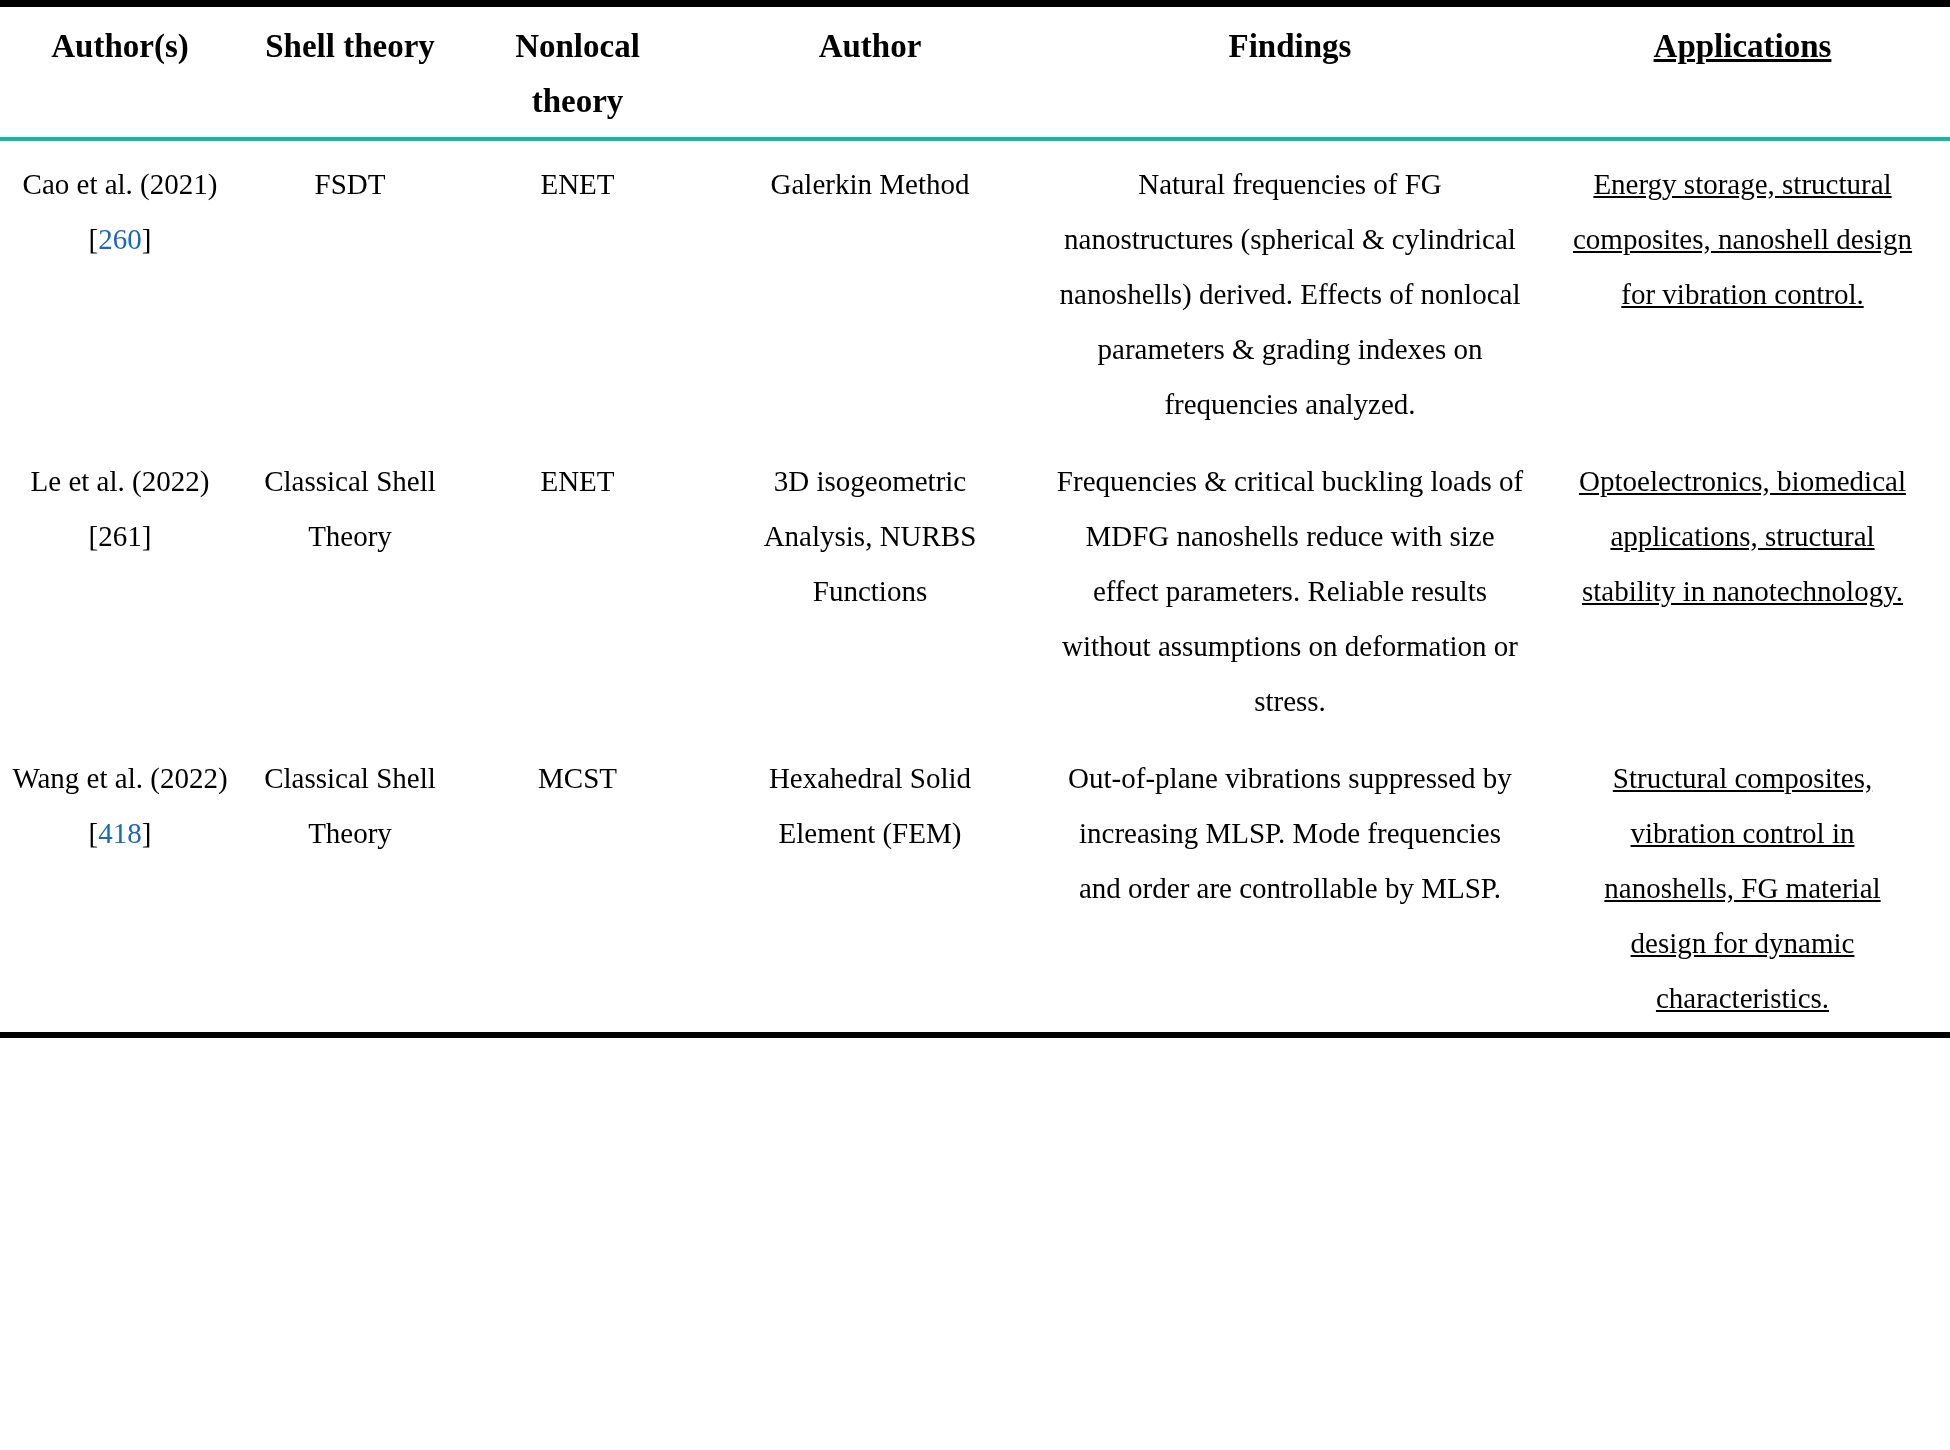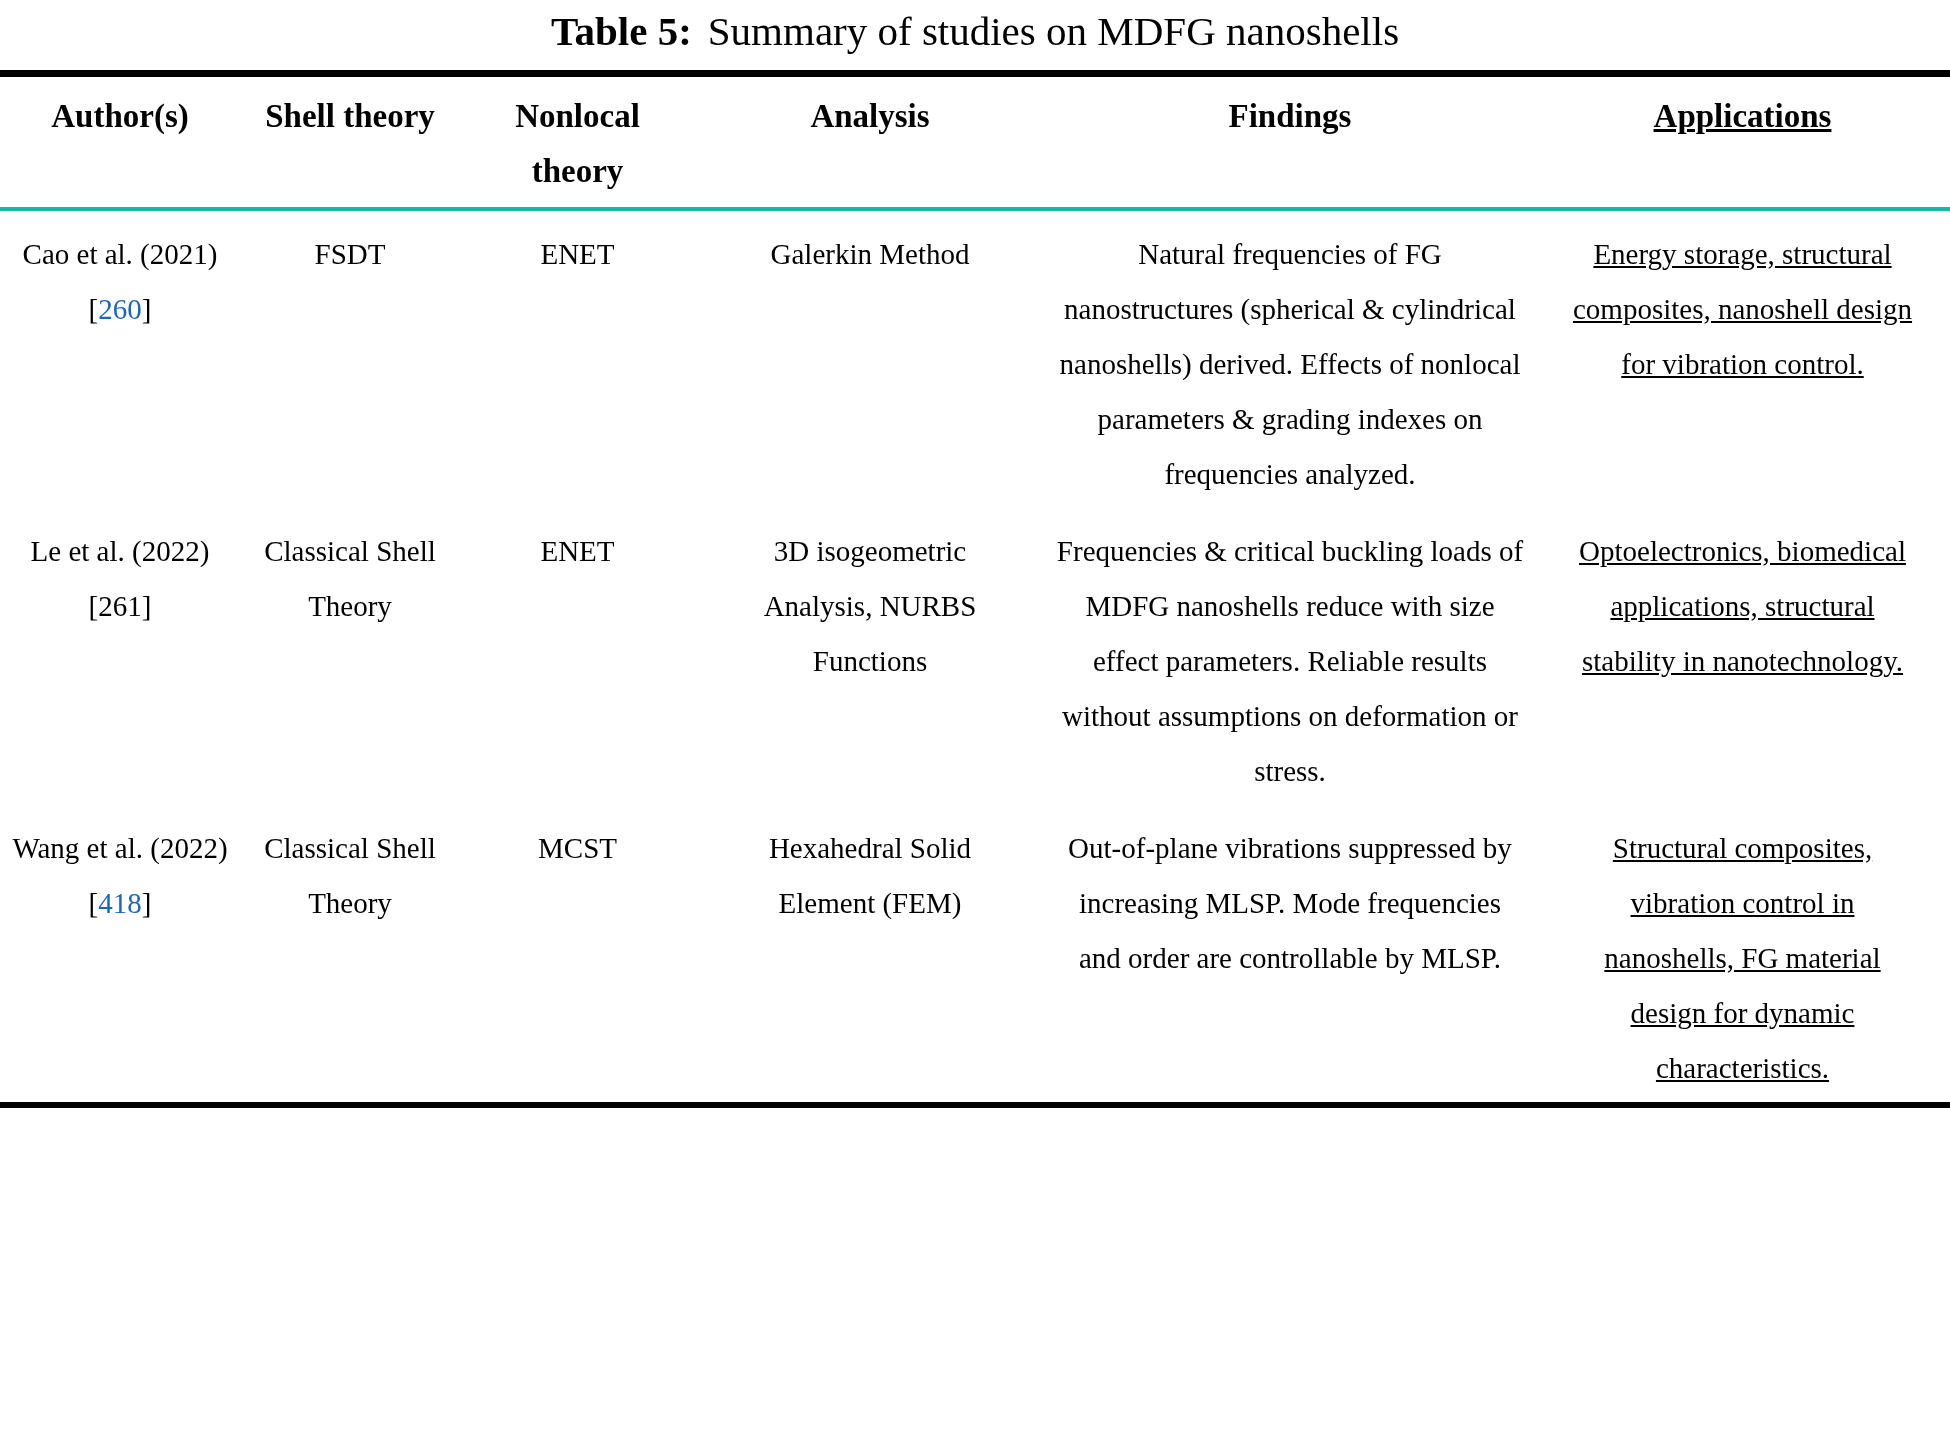--- a/index.html
+++ b/index.html
@@ -59,39 +59,36 @@
   .c3 { padding-left: 35px; padding-right: 35px; }
   .c4 { padding-left: 10px; padding-right: 10px; }
   .c5 { padding-left: 30px; padding-right: 30px; text-decoration: underline; }
   thead th.c0 { padding-left: 4px;  padding-right: 4px;  }
   .cite { color: #1a67c0; }
 </style>
 </head>
 <body>
 
 <div class="page">
-  <div class="caption">
-    <span class="cap-label">Table 5:</span><span>Summary of studies on MDFG nanoshells</span>
-  </div>
 
   <table class="summary">
     <colgroup>
       <col style="width:240px">
       <col style="width:220px">
       <col style="width:235px">
       <col style="width:350px">
       <col style="width:490px">
       <col style="width:415px">
     </colgroup>
     <thead>
       <tr id="header-row">
           <th class="c0">Author(s)</th>
           <th class="c1">Shell theory</th>
           <th class="c2">Nonlocal theory</th>
-          <th class="c3">Analysis</th>
+          <th class="c3">Author</th>
           <th class="c4">Findings</th>
           <th class="c5">Applications</th>
         </tr>
     </thead>
     <tbody id="table-body">
         <tr>
           <td class="c0">Cao et al. (2021) [<span class="cite" style="color: rgb(26, 103, 192);">260</span>]</td>
           <td class="c1">FSDT</td>
           <td class="c2">ENET</td>
           <td class="c3">Galerkin Method</td>

